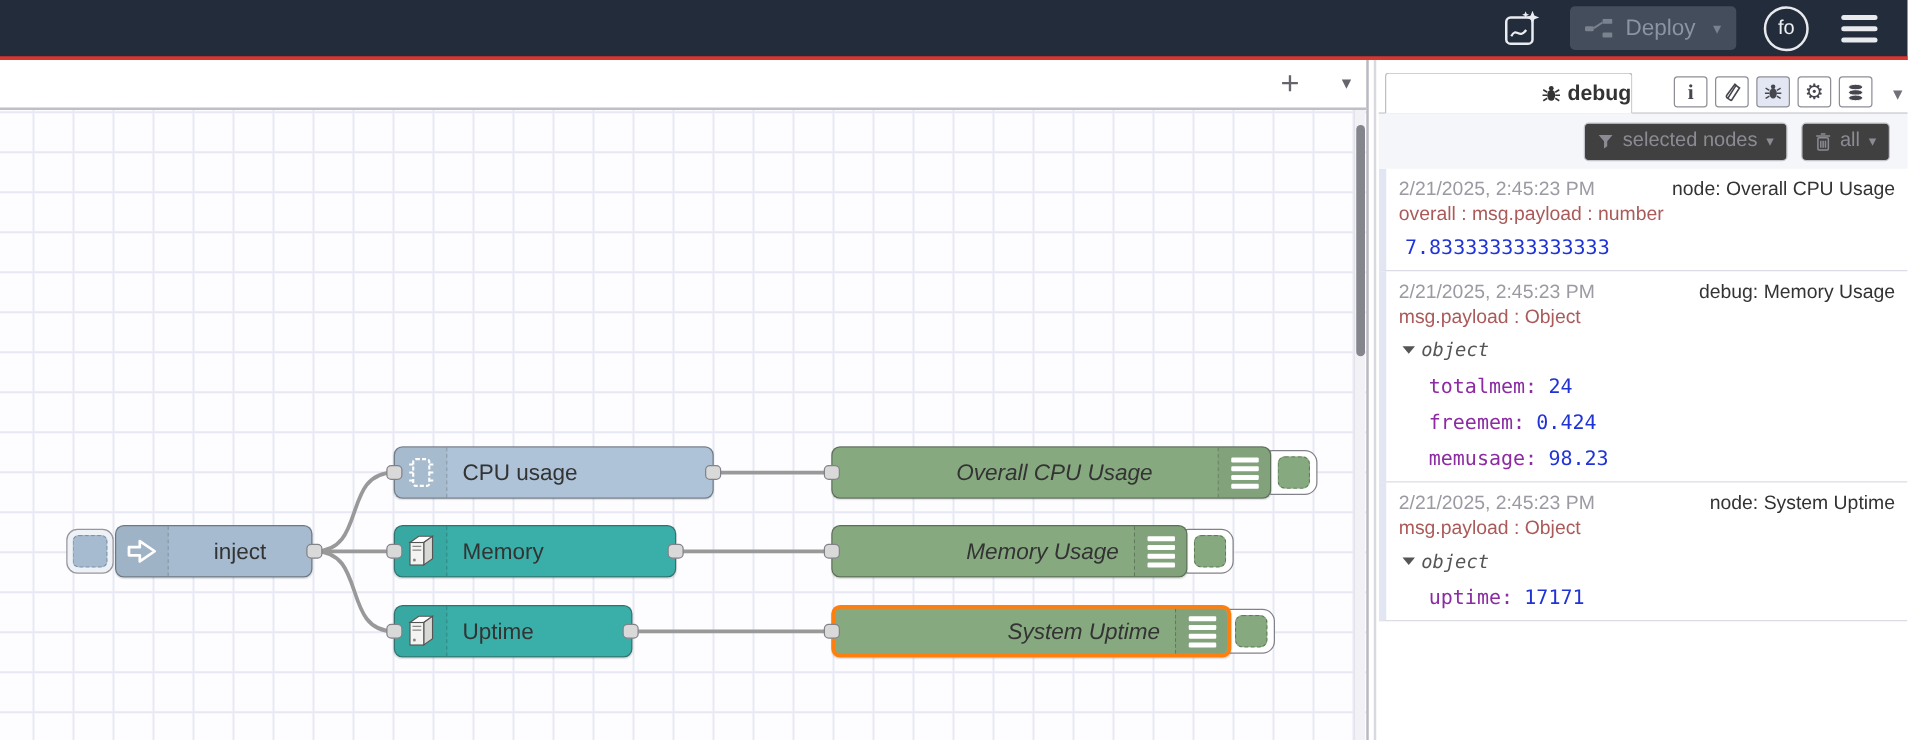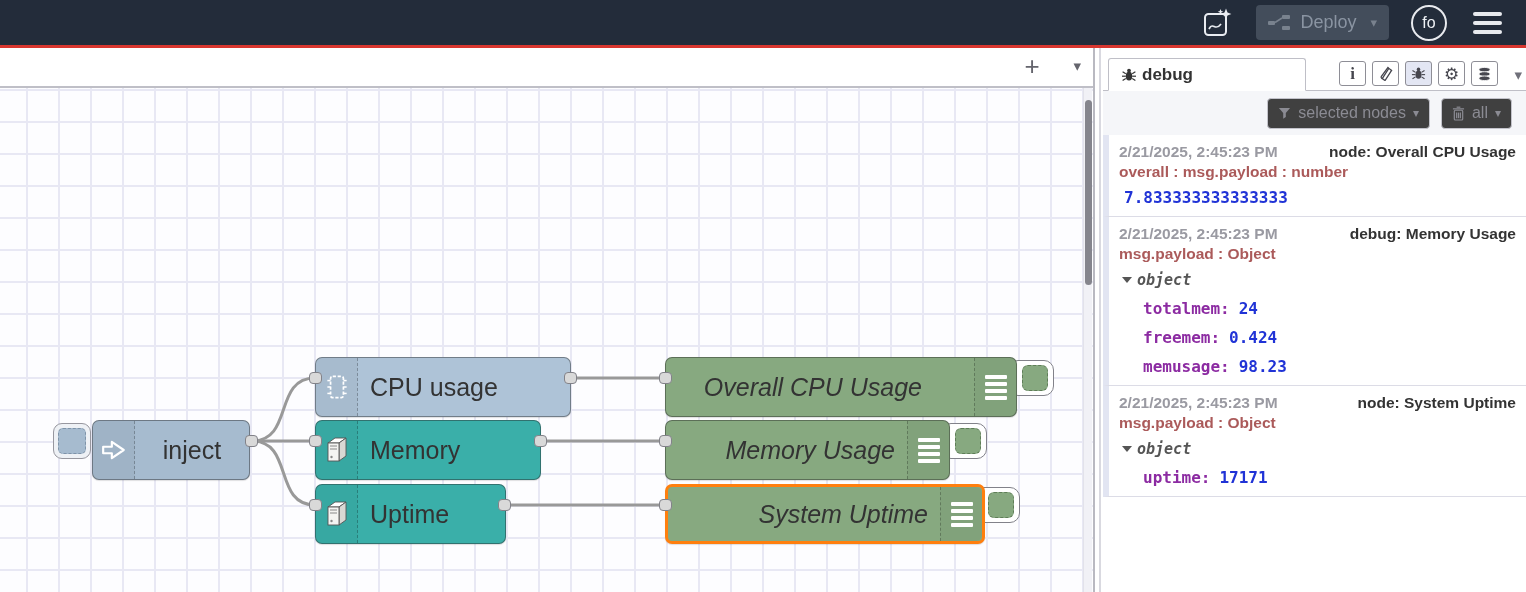--- a/index.html
+++ b/index.html
@@ -30,23 +30,23 @@
 
   
   .canvas { position:absolute; left:0; top:88px; width:1093px; height:504px;
             background-color:#fdfdff;
             background-image:
               linear-gradient(to right, #e8e8f4 2px, transparent 2px),
               linear-gradient(to bottom, #e8e8f4 2px, transparent 2px);
             background-size:32px 32px; background-position:26px 1px; }
   .wires { position:absolute; left:0; top:0; z-index:1; }
 
-  .node { position:absolute; height:60px; border:1px solid rgba(40,40,40,.45);
+  .node { position:absolute; height:42px; border:1px solid rgba(40,40,40,.45);
           border-radius:7px; display:flex; align-items:center; z-index:3;
-          font-size:25px; color:#333; box-shadow:0 1px 1px rgba(0,0,0,.12); cursor:pointer; }
+          font-size:18px; color:#333; box-shadow:0 1px 1px rgba(0,0,0,.12); cursor:pointer; }
   .iconbox { width:42px; height:100%; display:flex; align-items:center; justify-content:center;
              background:rgba(0,0,0,.04); }
   .iconbox.left  { border-right:1px dashed rgba(0,0,0,.25); border-radius:6px 0 0 6px; }
   .iconbox.right { border-left:1px dashed rgba(0,0,0,.25); border-radius:0 6px 6px 0; }
   .nlabel { flex:1; padding:0 12px; white-space:nowrap; }
   .node.debug-node .nlabel { text-align:right; font-style:italic; }
   .node.selected { border:3px solid #ff7f0e; }
 
   .port { position:absolute; width:13px; height:12px; background:#d9d9d9;
           border:1px solid #828289; border-radius:4px; z-index:4; cursor:crosshair; }
@@ -72,38 +72,38 @@
   .v-div1 { position:absolute; left:1093px; top:48px; bottom:0; width:2px; background:#b9b9c1; }
   .v-div2 { position:absolute; left:1099px; top:48px; bottom:0; width:2px; background:#d9d9e0; }
 
   
   .sidebar { position:absolute; left:1103px; top:48px; width:423px; bottom:0; background:#fff; }
   .side-tabrow { position:absolute; left:0; top:10px; width:100%; height:33px;
                  border-bottom:1px solid #bfbfc7; }
   .side-tab { position:absolute; left:5px; top:0; width:198px; height:33px; background:#fff;
               border:1px solid #bfbfc7; border-bottom:1px solid #fff; border-radius:3px 3px 0 0;
               display:flex; align-items:center; gap:5px; padding-left:12px;
-              font-size:17px; font-weight:bold; color:#333; cursor:pointer; }
+              font-size:17px; font-weight:bold; color:#333; cursor:pointer;justify-content:flex-end; }
   .mini-btns { position:absolute; right:28px; top:3px; display:flex; gap:6px; }
   .mini-btn { width:27px; height:25px; background:#fff; border:1px solid #8e8e96; border-radius:3px;
               display:flex; align-items:center; justify-content:center; color:#46464e;
               font-size:15px; cursor:pointer; }
   .mini-btn.active { background:#e3e6f3; }
   .side-caret { position:absolute; right:4px; top:8px; color:#70707a; font-size:15px; cursor:pointer; }
   .info-i { font-family:"Liberation Serif", serif; font-weight:bold; font-size:17px; }
   .gear-glyph { font-family:"DejaVu Sans", sans-serif; font-size:17px; }
 
   .filterbar { position:absolute; left:0; top:43px; width:100%; height:44px; background:#f5f6f9;
                display:flex; align-items:center; justify-content:flex-end; gap:11px; padding-right:14px; }
   .fbtn { height:31px; background:#404040; border:1px solid #c3c3cb; border-radius:4px;
           display:flex; align-items:center; gap:7px; padding:0 10px;
           color:#8b8b93; font-size:16px; cursor:pointer; }
   .fbtn .caret { font-size:12px; color:#8b8b93; }
 
-  .messages { position:absolute; left:0; top:87px; width:100%; bottom:0; overflow:hidden;font-weight:bold; }
+  .messages { position:absolute; left:0; top:87px; width:100%; bottom:0; overflow:hidden; }
   .dmsg { border-left:6px solid #e2e5f2; border-bottom:1px solid #dcdce6; padding:7px 10px 7px 10px; }
   .dmsg-head { display:flex; justify-content:space-between; font-size:15.5px; line-height:19px; }
   .ts  { color:#9a9aa2; }
   .src { color:#333; }
   .dmsg-path { color:#ab5a5a; font-size:15.5px; line-height:19px; margin-top:1px; }
   .dmsg-value { font-family:"DejaVu Sans Mono", monospace; color:#2033d6;
                 font-size:16px; margin:7px 0 2px 5px; }
   .obj-row { display:flex; align-items:center; gap:5px; margin:8px 0 0 3px;
              font-family:"DejaVu Sans Mono", monospace; font-style:italic;
              color:#555; font-size:15px; cursor:pointer; }

